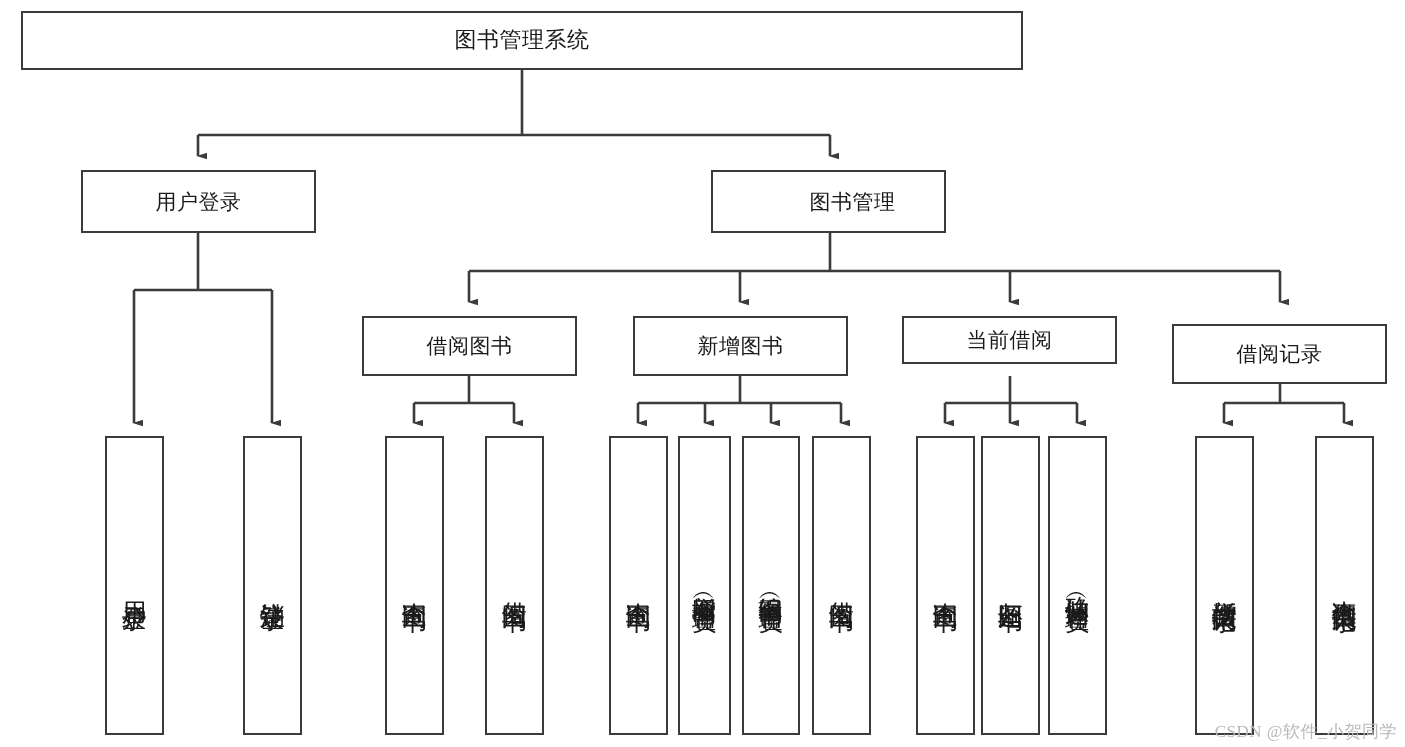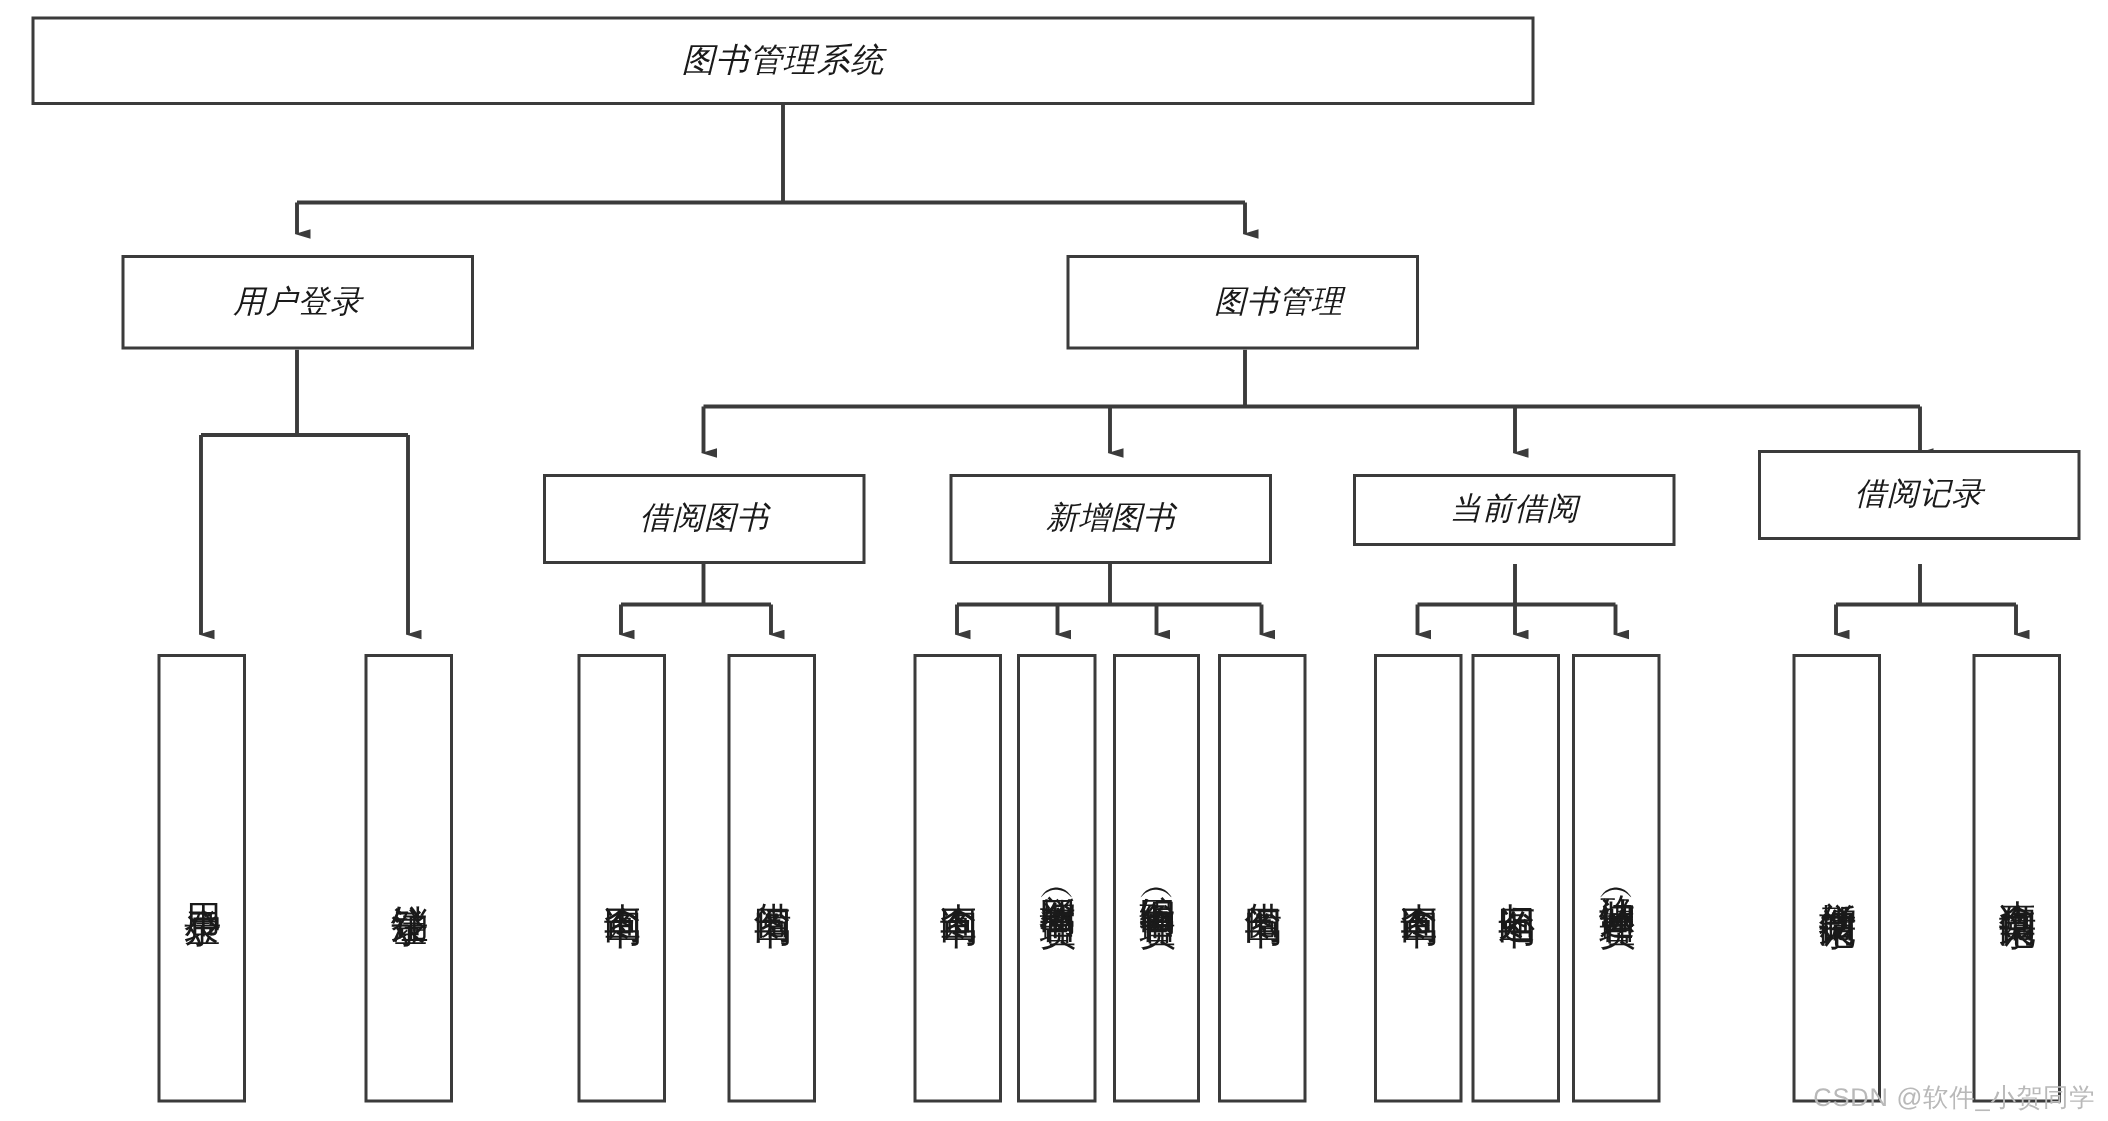--- a/index.html
+++ b/index.html
@@ -28,21 +28,20 @@
   .node .lbl{
     display:block;
     text-align:center;
     line-height:1.12;
     letter-spacing:0.5px;
   }
   
   .h-node .lbl{
     font-size:21px;
     writing-mode:horizontal-tb;
-    font-style:italic;
   }
   #node-root .lbl{font-size:22px;}
   
   .v-node{
     align-items:center;
     justify-content:center;
   }
   .v-node .lbl{
     writing-mode:vertical-rl;
     text-orientation:upright;
@@ -51,21 +50,21 @@
     letter-spacing:2px;
     white-space:nowrap;
     max-height:290px;
   }
   .v-node.narrow .lbl{font-size:24px;}
   .watermark{
     position:absolute;
     right:8px;bottom:4px;
     font-size:17px;
     color:#b9b9b9;
-    font-family:Liberation Sans, sans-serif;
+    font-family:Liberation Serif, serif;
     white-space:nowrap;
     letter-spacing:0.5px;
   }
 </style>
 </head>
 <body>
 
 <div id="diagram">
 
   <svg class="layer-svg" viewBox="0 0 1405 747" xmlns="http://www.w3.org/2000/svg">
@@ -135,21 +134,21 @@
   </div>
 
   <div class="node h-node" style="left:633px;top:316px;width:215px;height:60px;">
     <span class="lbl">新增图书</span>
   </div>
 
   <div class="node h-node" style="left:902px;top:316px;width:215px;height:48px;">
     <span class="lbl">当前借阅</span>
   </div>
 
-  <div class="node h-node" style="left:1172px;top:300px;width:215px;height:60px;">
+  <div class="node h-node" style="left:1172px;top:324px;width:215px;height:60px;">
     <span class="lbl">借阅记录</span>
   </div>
 
   <div class="node v-node" style="left:105px;top:436px;width:59px;height:299px;">
     <span class="lbl">用户登录</span>
   </div>
 
   <div class="node v-node" style="left:243px;top:436px;width:59px;height:299px;">
     <span class="lbl">注销登录</span>
   </div>

